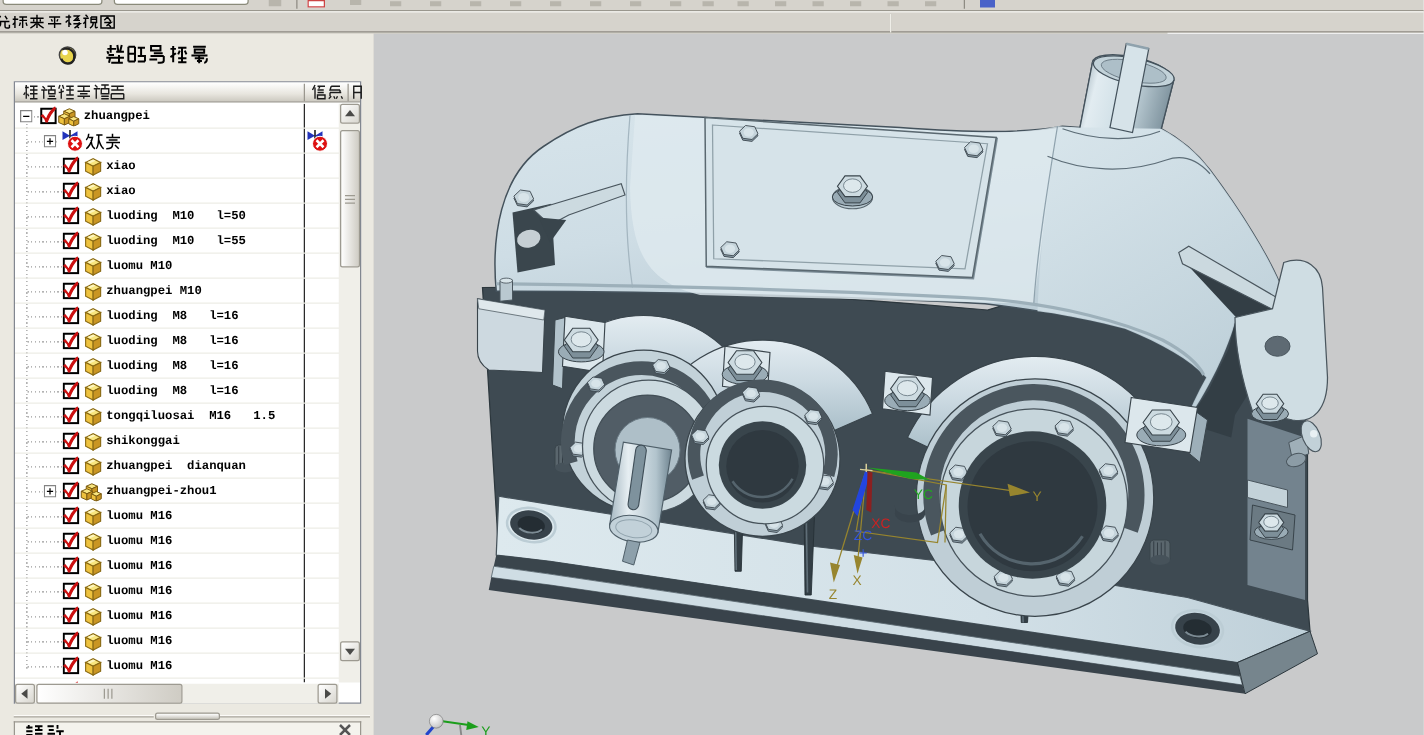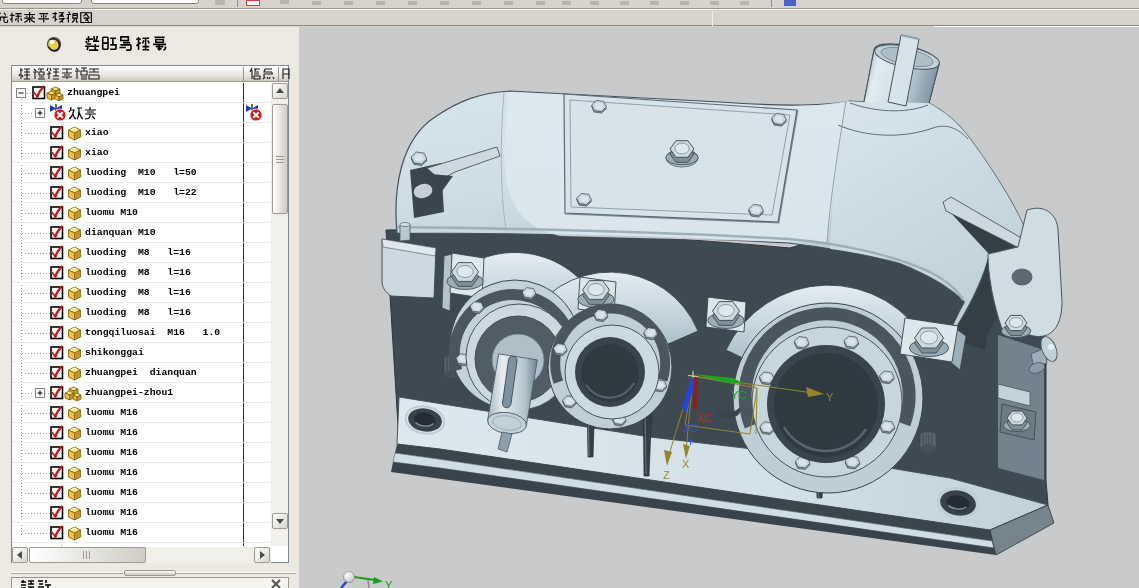--- a/index.html
+++ b/index.html
@@ -266,21 +266,21 @@
 <svg class="ck" style="left:38px;top:102px;" width="14" height="15" viewBox="0 0 14 15">
             <rect x="1" y="2" width="11.5" height="11.5" fill="#fff" stroke="#000" stroke-width="1.6"></rect>
             <path d="M2.2 7 L5 10.5 C6.5 6.5 9 3 11.8 0.8 L12.2 2.2 C9.5 4.8 7.2 8.5 5.8 12.5 L4.8 12.5 C4.2 10.5 3.2 8.8 1.2 7.8 Z" fill="#cc1111" stroke="#cc1111" stroke-width="1"></path>
           </svg>
 <svg class="ck" style="left:54px;top:102px;" width="17" height="16" viewBox="0 0 17 16">
             <polygon points="2.5,5 8.5,2 14.5,5 8.5,8" fill="#f8e57e" stroke="#8a6a14" stroke-width="0.9"></polygon>
             <polygon points="2.5,5 8.5,8 8.5,15 2.5,12" fill="#eec23e" stroke="#8a6a14" stroke-width="0.9"></polygon>
             <polygon points="8.5,8 14.5,5 14.5,12 8.5,15" fill="#c99523" stroke="#8a6a14" stroke-width="0.9"></polygon>
             <polygon points="4,4.6 8.5,2.6 10.5,3.5 6,5.6" fill="#fdf6c0"></polygon>
           </svg>
-<div class="mono" style="left:73px;top:104px;">luoding  M10   l=22</div>
+<div class="mono" style="left:73px;top:104px;">luoding  M10   l=55</div>
 <div class="trow" style="top:120px;"></div>
 <div class="hd" style="left:10px;top:130px;width:28px;"></div>
 <svg class="ck" style="left:38px;top:122px;" width="14" height="15" viewBox="0 0 14 15">
             <rect x="1" y="2" width="11.5" height="11.5" fill="#fff" stroke="#000" stroke-width="1.6"></rect>
             <path d="M2.2 7 L5 10.5 C6.5 6.5 9 3 11.8 0.8 L12.2 2.2 C9.5 4.8 7.2 8.5 5.8 12.5 L4.8 12.5 C4.2 10.5 3.2 8.8 1.2 7.8 Z" fill="#cc1111" stroke="#cc1111" stroke-width="1"></path>
           </svg>
 <svg class="ck" style="left:54px;top:122px;" width="17" height="16" viewBox="0 0 17 16">
             <polygon points="2.5,5 8.5,2 14.5,5 8.5,8" fill="#f8e57e" stroke="#8a6a14" stroke-width="0.9"></polygon>
             <polygon points="2.5,5 8.5,8 8.5,15 2.5,12" fill="#eec23e" stroke="#8a6a14" stroke-width="0.9"></polygon>
             <polygon points="8.5,8 14.5,5 14.5,12 8.5,15" fill="#c99523" stroke="#8a6a14" stroke-width="0.9"></polygon>
@@ -292,21 +292,21 @@
 <svg class="ck" style="left:38px;top:142px;" width="14" height="15" viewBox="0 0 14 15">
             <rect x="1" y="2" width="11.5" height="11.5" fill="#fff" stroke="#000" stroke-width="1.6"></rect>
             <path d="M2.2 7 L5 10.5 C6.5 6.5 9 3 11.8 0.8 L12.2 2.2 C9.5 4.8 7.2 8.5 5.8 12.5 L4.8 12.5 C4.2 10.5 3.2 8.8 1.2 7.8 Z" fill="#cc1111" stroke="#cc1111" stroke-width="1"></path>
           </svg>
 <svg class="ck" style="left:54px;top:142px;" width="17" height="16" viewBox="0 0 17 16">
             <polygon points="2.5,5 8.5,2 14.5,5 8.5,8" fill="#f8e57e" stroke="#8a6a14" stroke-width="0.9"></polygon>
             <polygon points="2.5,5 8.5,8 8.5,15 2.5,12" fill="#eec23e" stroke="#8a6a14" stroke-width="0.9"></polygon>
             <polygon points="8.5,8 14.5,5 14.5,12 8.5,15" fill="#c99523" stroke="#8a6a14" stroke-width="0.9"></polygon>
             <polygon points="4,4.6 8.5,2.6 10.5,3.5 6,5.6" fill="#fdf6c0"></polygon>
           </svg>
-<div class="mono" style="left:73px;top:144px;">dianquan M10</div>
+<div class="mono" style="left:73px;top:144px;">zhuangpei M10</div>
 <div class="trow" style="top:160px;"></div>
 <div class="hd" style="left:10px;top:170px;width:28px;"></div>
 <svg class="ck" style="left:38px;top:162px;" width="14" height="15" viewBox="0 0 14 15">
             <rect x="1" y="2" width="11.5" height="11.5" fill="#fff" stroke="#000" stroke-width="1.6"></rect>
             <path d="M2.2 7 L5 10.5 C6.5 6.5 9 3 11.8 0.8 L12.2 2.2 C9.5 4.8 7.2 8.5 5.8 12.5 L4.8 12.5 C4.2 10.5 3.2 8.8 1.2 7.8 Z" fill="#cc1111" stroke="#cc1111" stroke-width="1"></path>
           </svg>
 <svg class="ck" style="left:54px;top:162px;" width="17" height="16" viewBox="0 0 17 16">
             <polygon points="2.5,5 8.5,2 14.5,5 8.5,8" fill="#f8e57e" stroke="#8a6a14" stroke-width="0.9"></polygon>
             <polygon points="2.5,5 8.5,8 8.5,15 2.5,12" fill="#eec23e" stroke="#8a6a14" stroke-width="0.9"></polygon>
             <polygon points="8.5,8 14.5,5 14.5,12 8.5,15" fill="#c99523" stroke="#8a6a14" stroke-width="0.9"></polygon>
@@ -357,21 +357,21 @@
 <svg class="ck" style="left:38px;top:242px;" width="14" height="15" viewBox="0 0 14 15">
             <rect x="1" y="2" width="11.5" height="11.5" fill="#fff" stroke="#000" stroke-width="1.6"></rect>
             <path d="M2.2 7 L5 10.5 C6.5 6.5 9 3 11.8 0.8 L12.2 2.2 C9.5 4.8 7.2 8.5 5.8 12.5 L4.8 12.5 C4.2 10.5 3.2 8.8 1.2 7.8 Z" fill="#cc1111" stroke="#cc1111" stroke-width="1"></path>
           </svg>
 <svg class="ck" style="left:54px;top:242px;" width="17" height="16" viewBox="0 0 17 16">
             <polygon points="2.5,5 8.5,2 14.5,5 8.5,8" fill="#f8e57e" stroke="#8a6a14" stroke-width="0.9"></polygon>
             <polygon points="2.5,5 8.5,8 8.5,15 2.5,12" fill="#eec23e" stroke="#8a6a14" stroke-width="0.9"></polygon>
             <polygon points="8.5,8 14.5,5 14.5,12 8.5,15" fill="#c99523" stroke="#8a6a14" stroke-width="0.9"></polygon>
             <polygon points="4,4.6 8.5,2.6 10.5,3.5 6,5.6" fill="#fdf6c0"></polygon>
           </svg>
-<div class="mono" style="left:73px;top:244px;">tongqiluosai  M16   1.0</div>
+<div class="mono" style="left:73px;top:244px;">tongqiluosai  M16   1.5</div>
 <div class="trow" style="top:260px;"></div>
 <div class="hd" style="left:10px;top:270px;width:28px;"></div>
 <svg class="ck" style="left:38px;top:262px;" width="14" height="15" viewBox="0 0 14 15">
             <rect x="1" y="2" width="11.5" height="11.5" fill="#fff" stroke="#000" stroke-width="1.6"></rect>
             <path d="M2.2 7 L5 10.5 C6.5 6.5 9 3 11.8 0.8 L12.2 2.2 C9.5 4.8 7.2 8.5 5.8 12.5 L4.8 12.5 C4.2 10.5 3.2 8.8 1.2 7.8 Z" fill="#cc1111" stroke="#cc1111" stroke-width="1"></path>
           </svg>
 <svg class="ck" style="left:54px;top:262px;" width="17" height="16" viewBox="0 0 17 16">
             <polygon points="2.5,5 8.5,2 14.5,5 8.5,8" fill="#f8e57e" stroke="#8a6a14" stroke-width="0.9"></polygon>
             <polygon points="2.5,5 8.5,8 8.5,15 2.5,12" fill="#eec23e" stroke="#8a6a14" stroke-width="0.9"></polygon>
             <polygon points="8.5,8 14.5,5 14.5,12 8.5,15" fill="#c99523" stroke="#8a6a14" stroke-width="0.9"></polygon>

